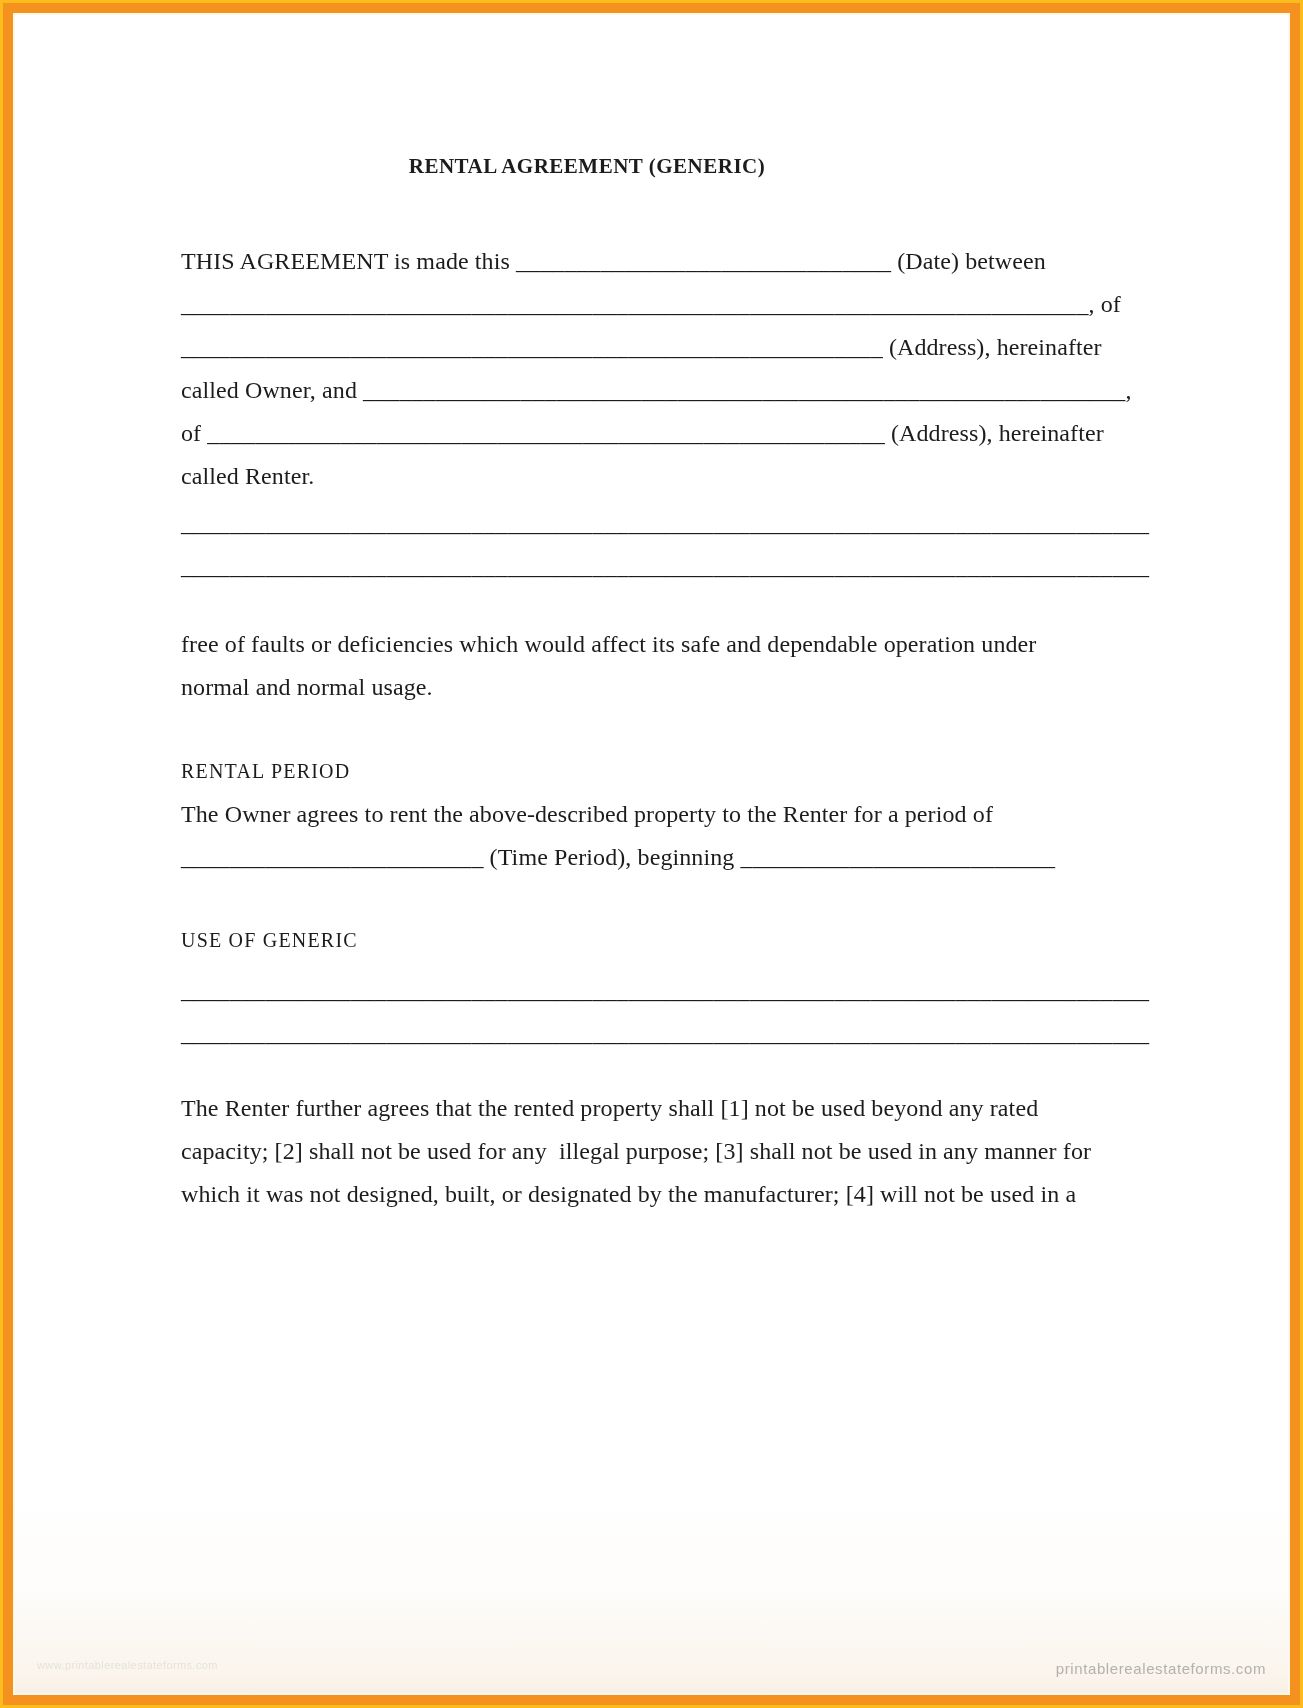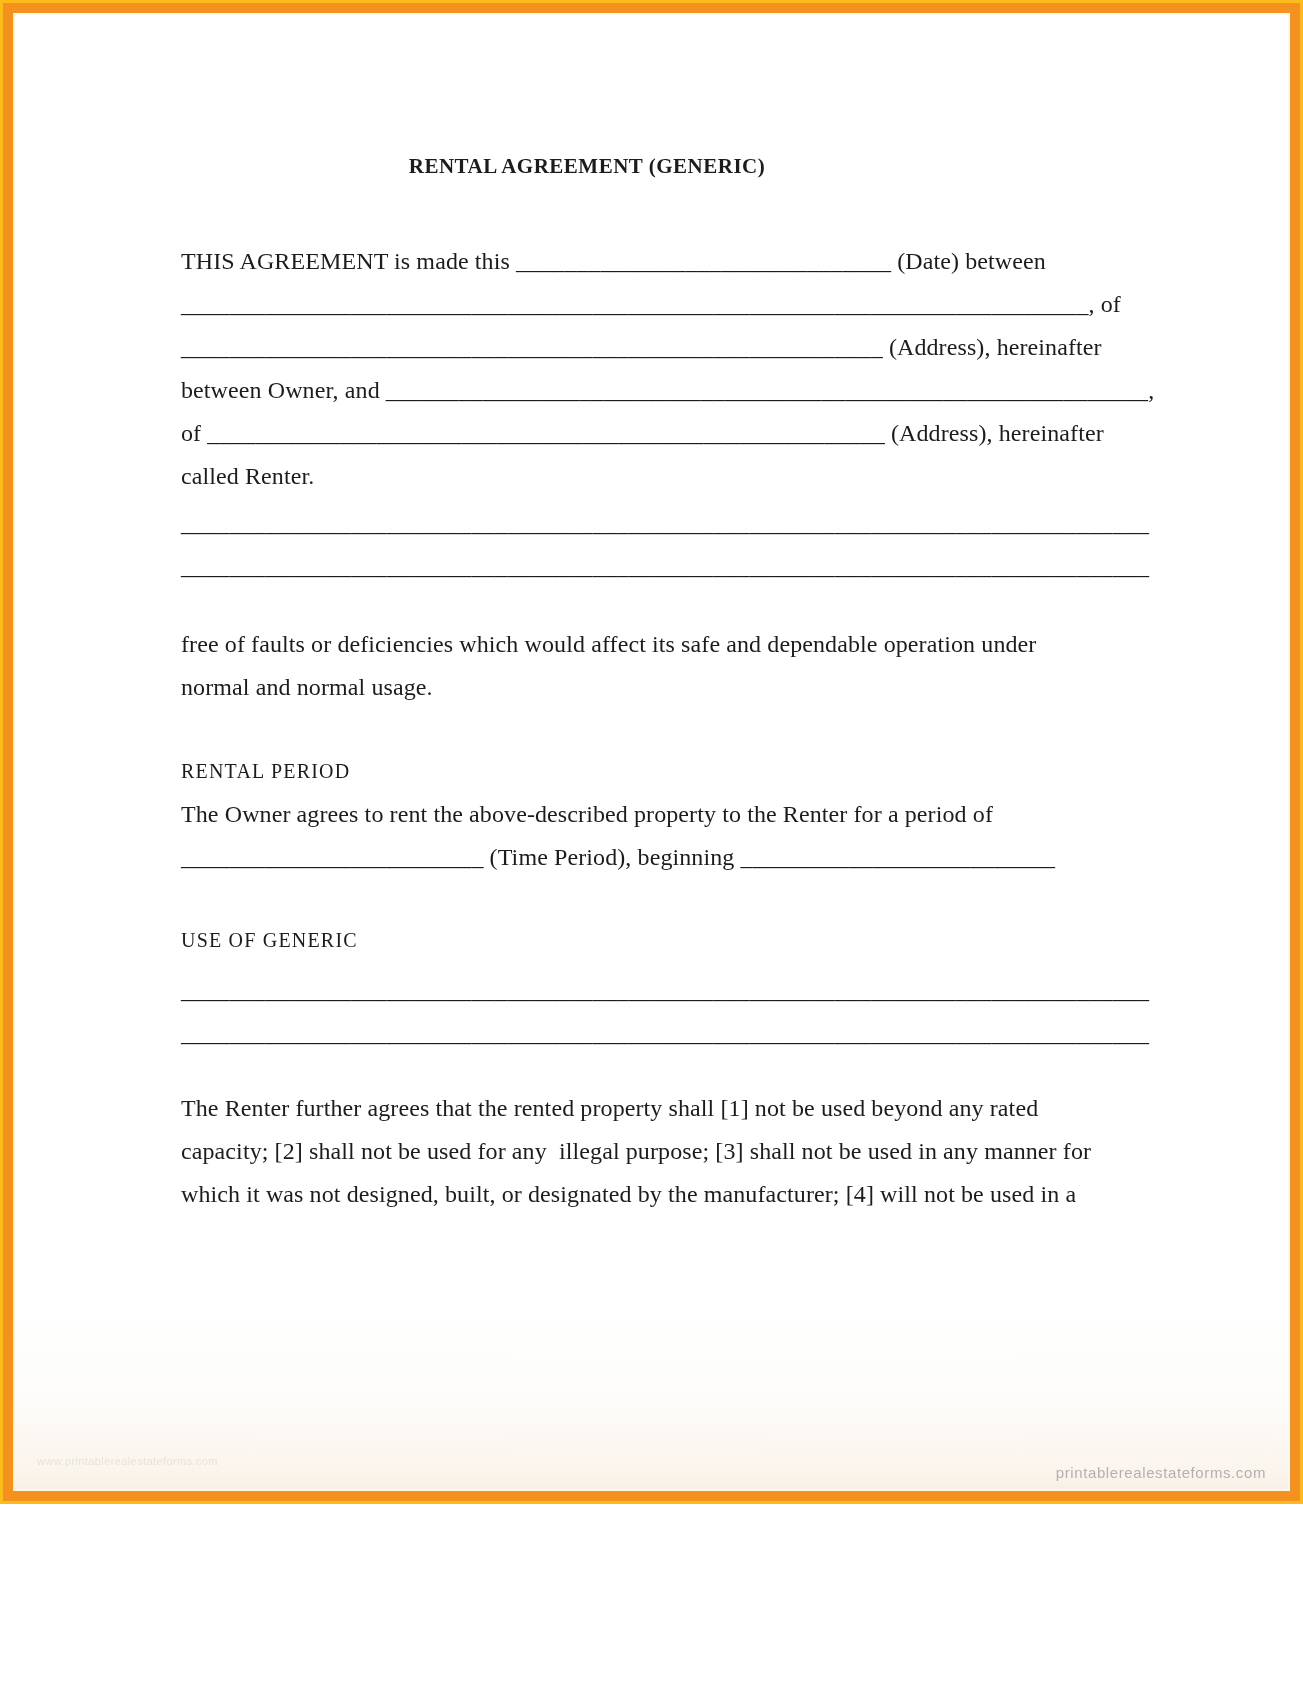--- a/index.html
+++ b/index.html
@@ -9,21 +9,21 @@
   body {
     width: 1303px;
     height: 1708px;
     font-family: "Liberation Serif", "DejaVu Serif", serif;
     background: #ffffff;
   }
   
   .frame-outer {
     box-sizing: border-box;
     width: 1303px;
-    height: 1504px;
+    height: 1708px;
     background: var(--frame-outer, #fbbc1c);
     padding: 3px;
   }
   .frame-main {
     box-sizing: border-box;
     width: 100%;
     height: 100%;
     background: var(--frame-main, #f5911e);
     padding: 10px;
   }
@@ -89,21 +89,21 @@
     left: 22px;
     bottom: 22px;
     font-family: "Liberation Sans", sans-serif;
     font-size: 11px;
     color: rgba(205, 203, 198, 0.45);
     letter-spacing: 0.4px;
   }
   .wm-right {
     position: absolute;
     right: 22px;
-    bottom: 8px;
+    bottom: 16px;
     font-family: "Liberation Sans", sans-serif;
     font-size: 15px;
     color: var(--watermark, #b4b1ad);
     letter-spacing: 0.6px;
   }
 </style>
 </head>
 <body>
 
 <div class="frame-outer">
@@ -112,21 +112,21 @@
       <div class="page">
 
         <div class="content">
 
           <h1 class="doc-title">RENTAL AGREEMENT (GENERIC)</h1>
 
           <div class="block-intro">
             <div class="tline">THIS AGREEMENT is made this _______________________________ (Date) between</div>
             <div class="tline">___________________________________________________________________________, of</div>
             <div class="tline">__________________________________________________________ (Address), hereinafter</div>
-            <div class="tline">between Owner, and _______________________________________________________________,</div>
+            <div class="tline">called Owner, and _______________________________________________________________,</div>
             <div class="tline">of ________________________________________________________ (Address), hereinafter</div>
             <div class="tline">called Renter.</div>
           </div>
 
 
           <div class="block-pd-rules">
             <div class="tline">________________________________________________________________________________</div>
             <div class="tline">________________________________________________________________________________</div>
           </div>
 

